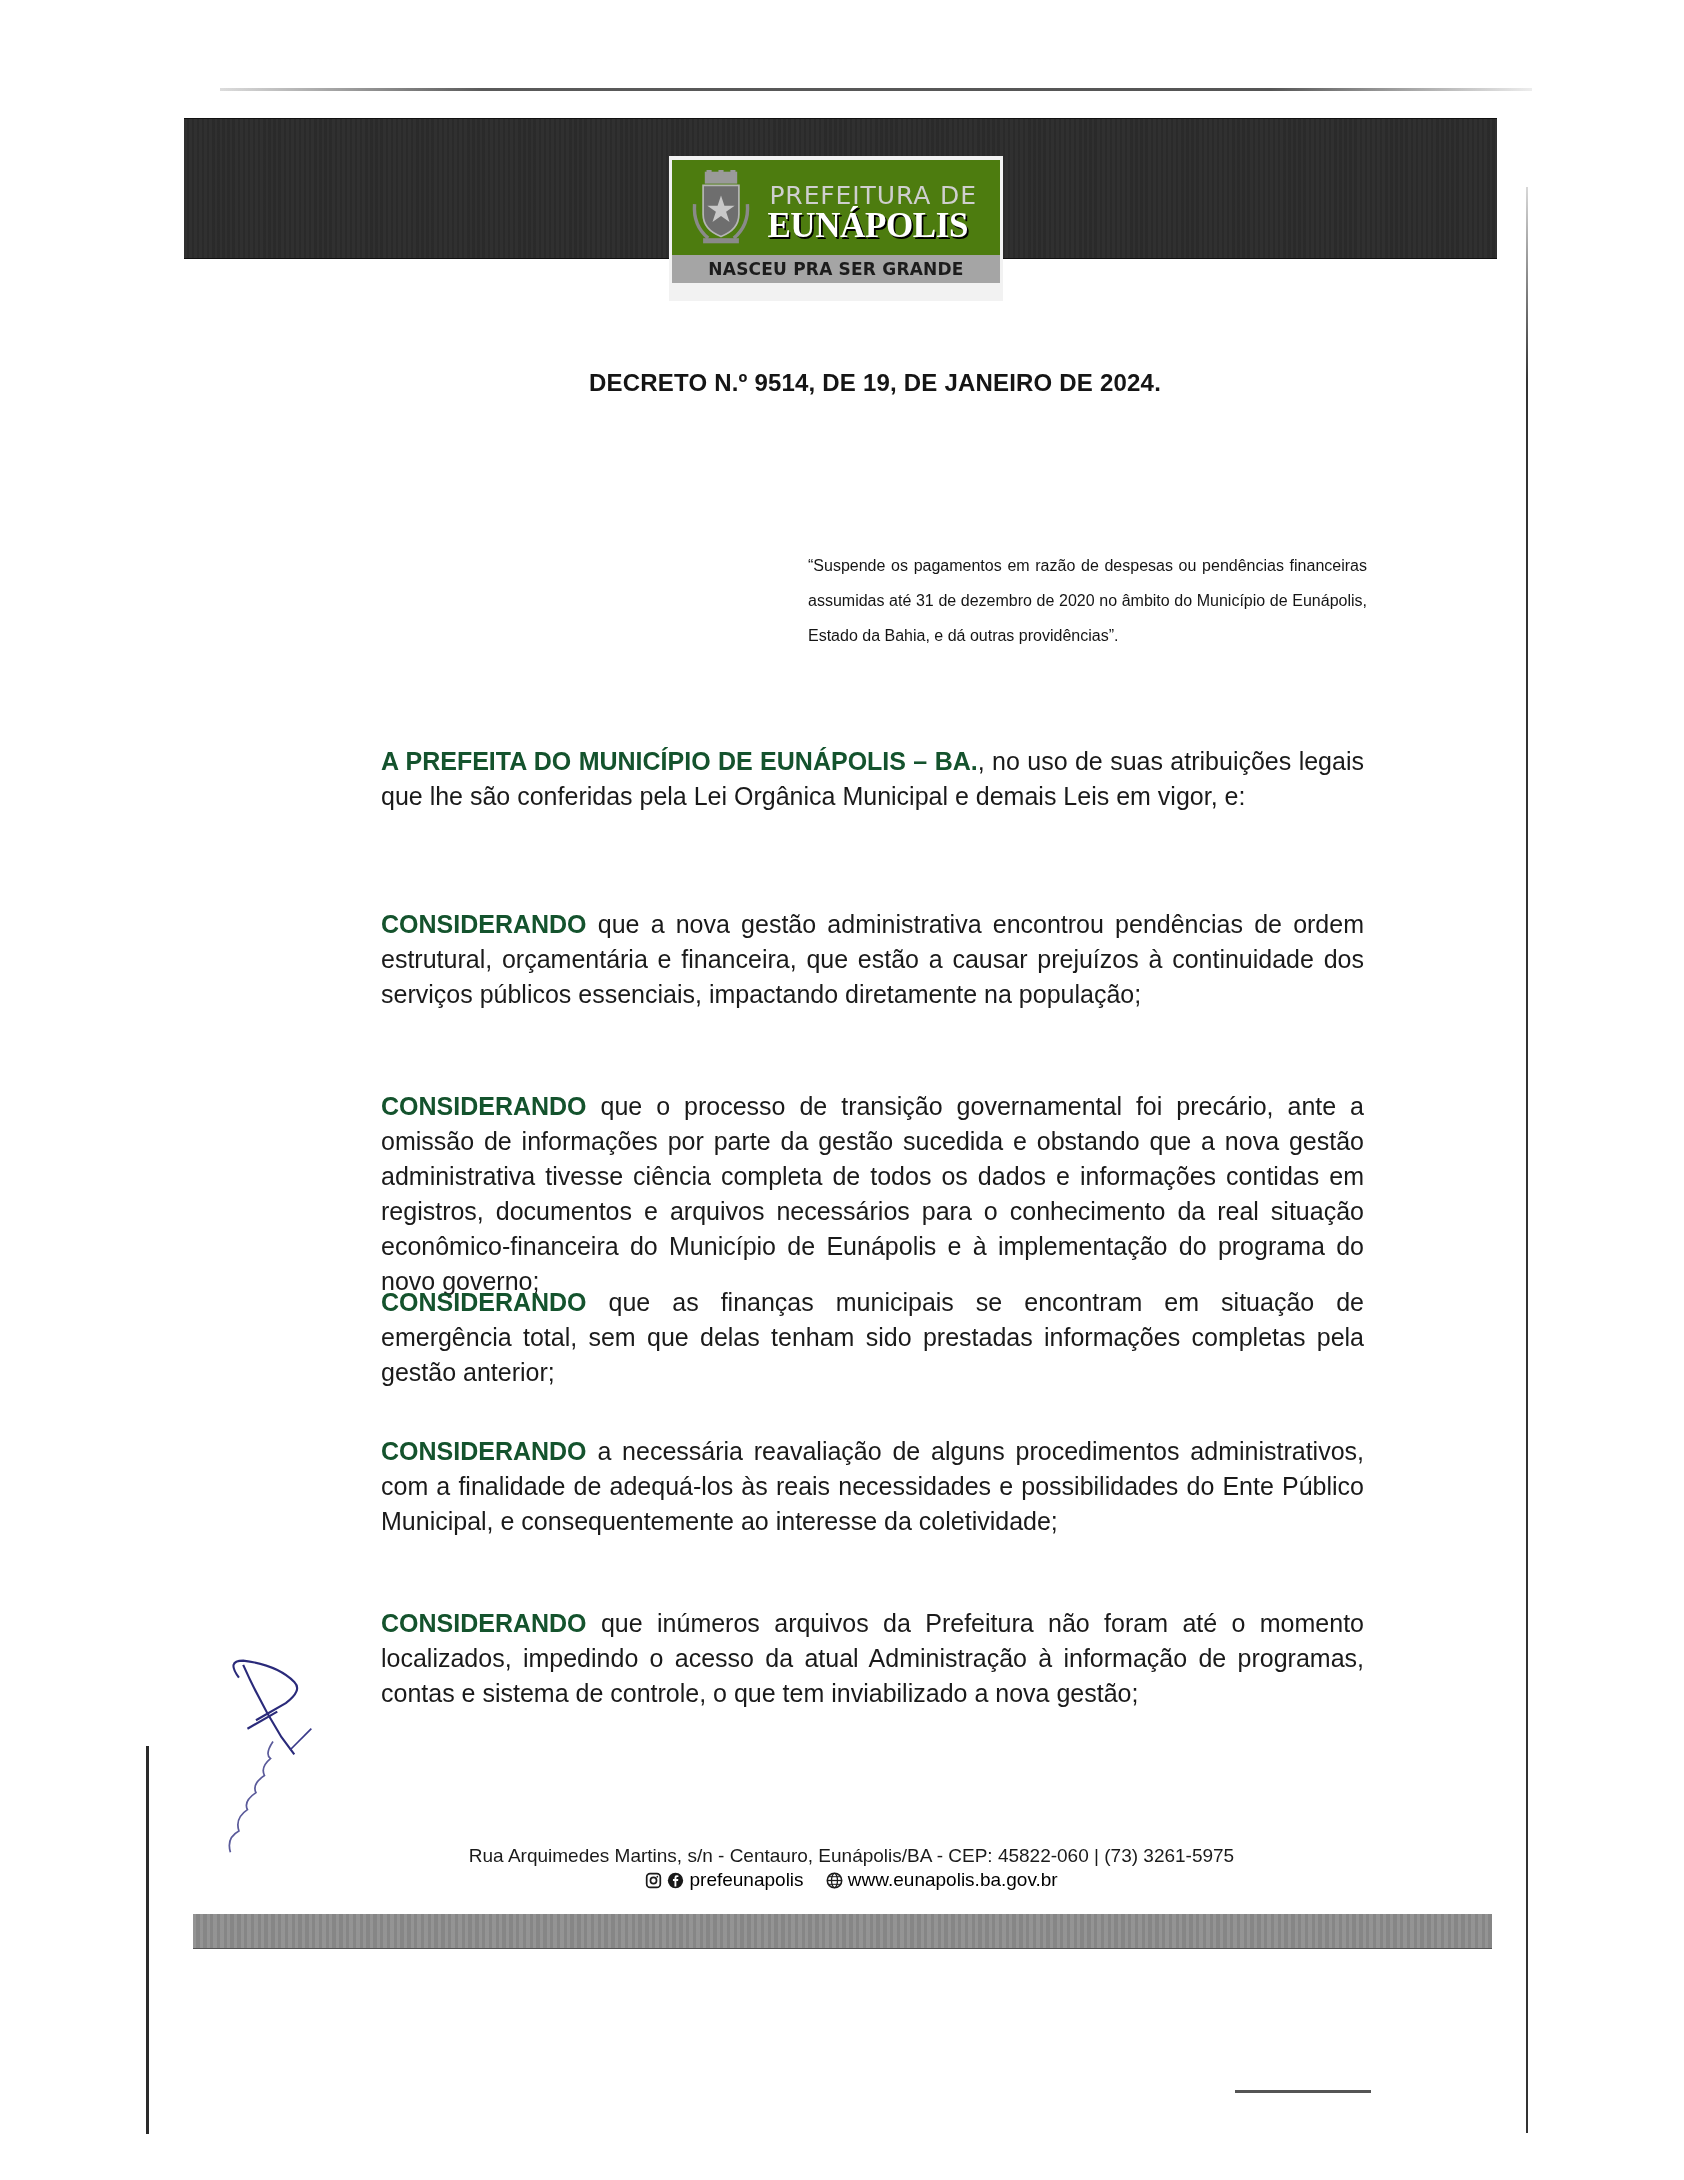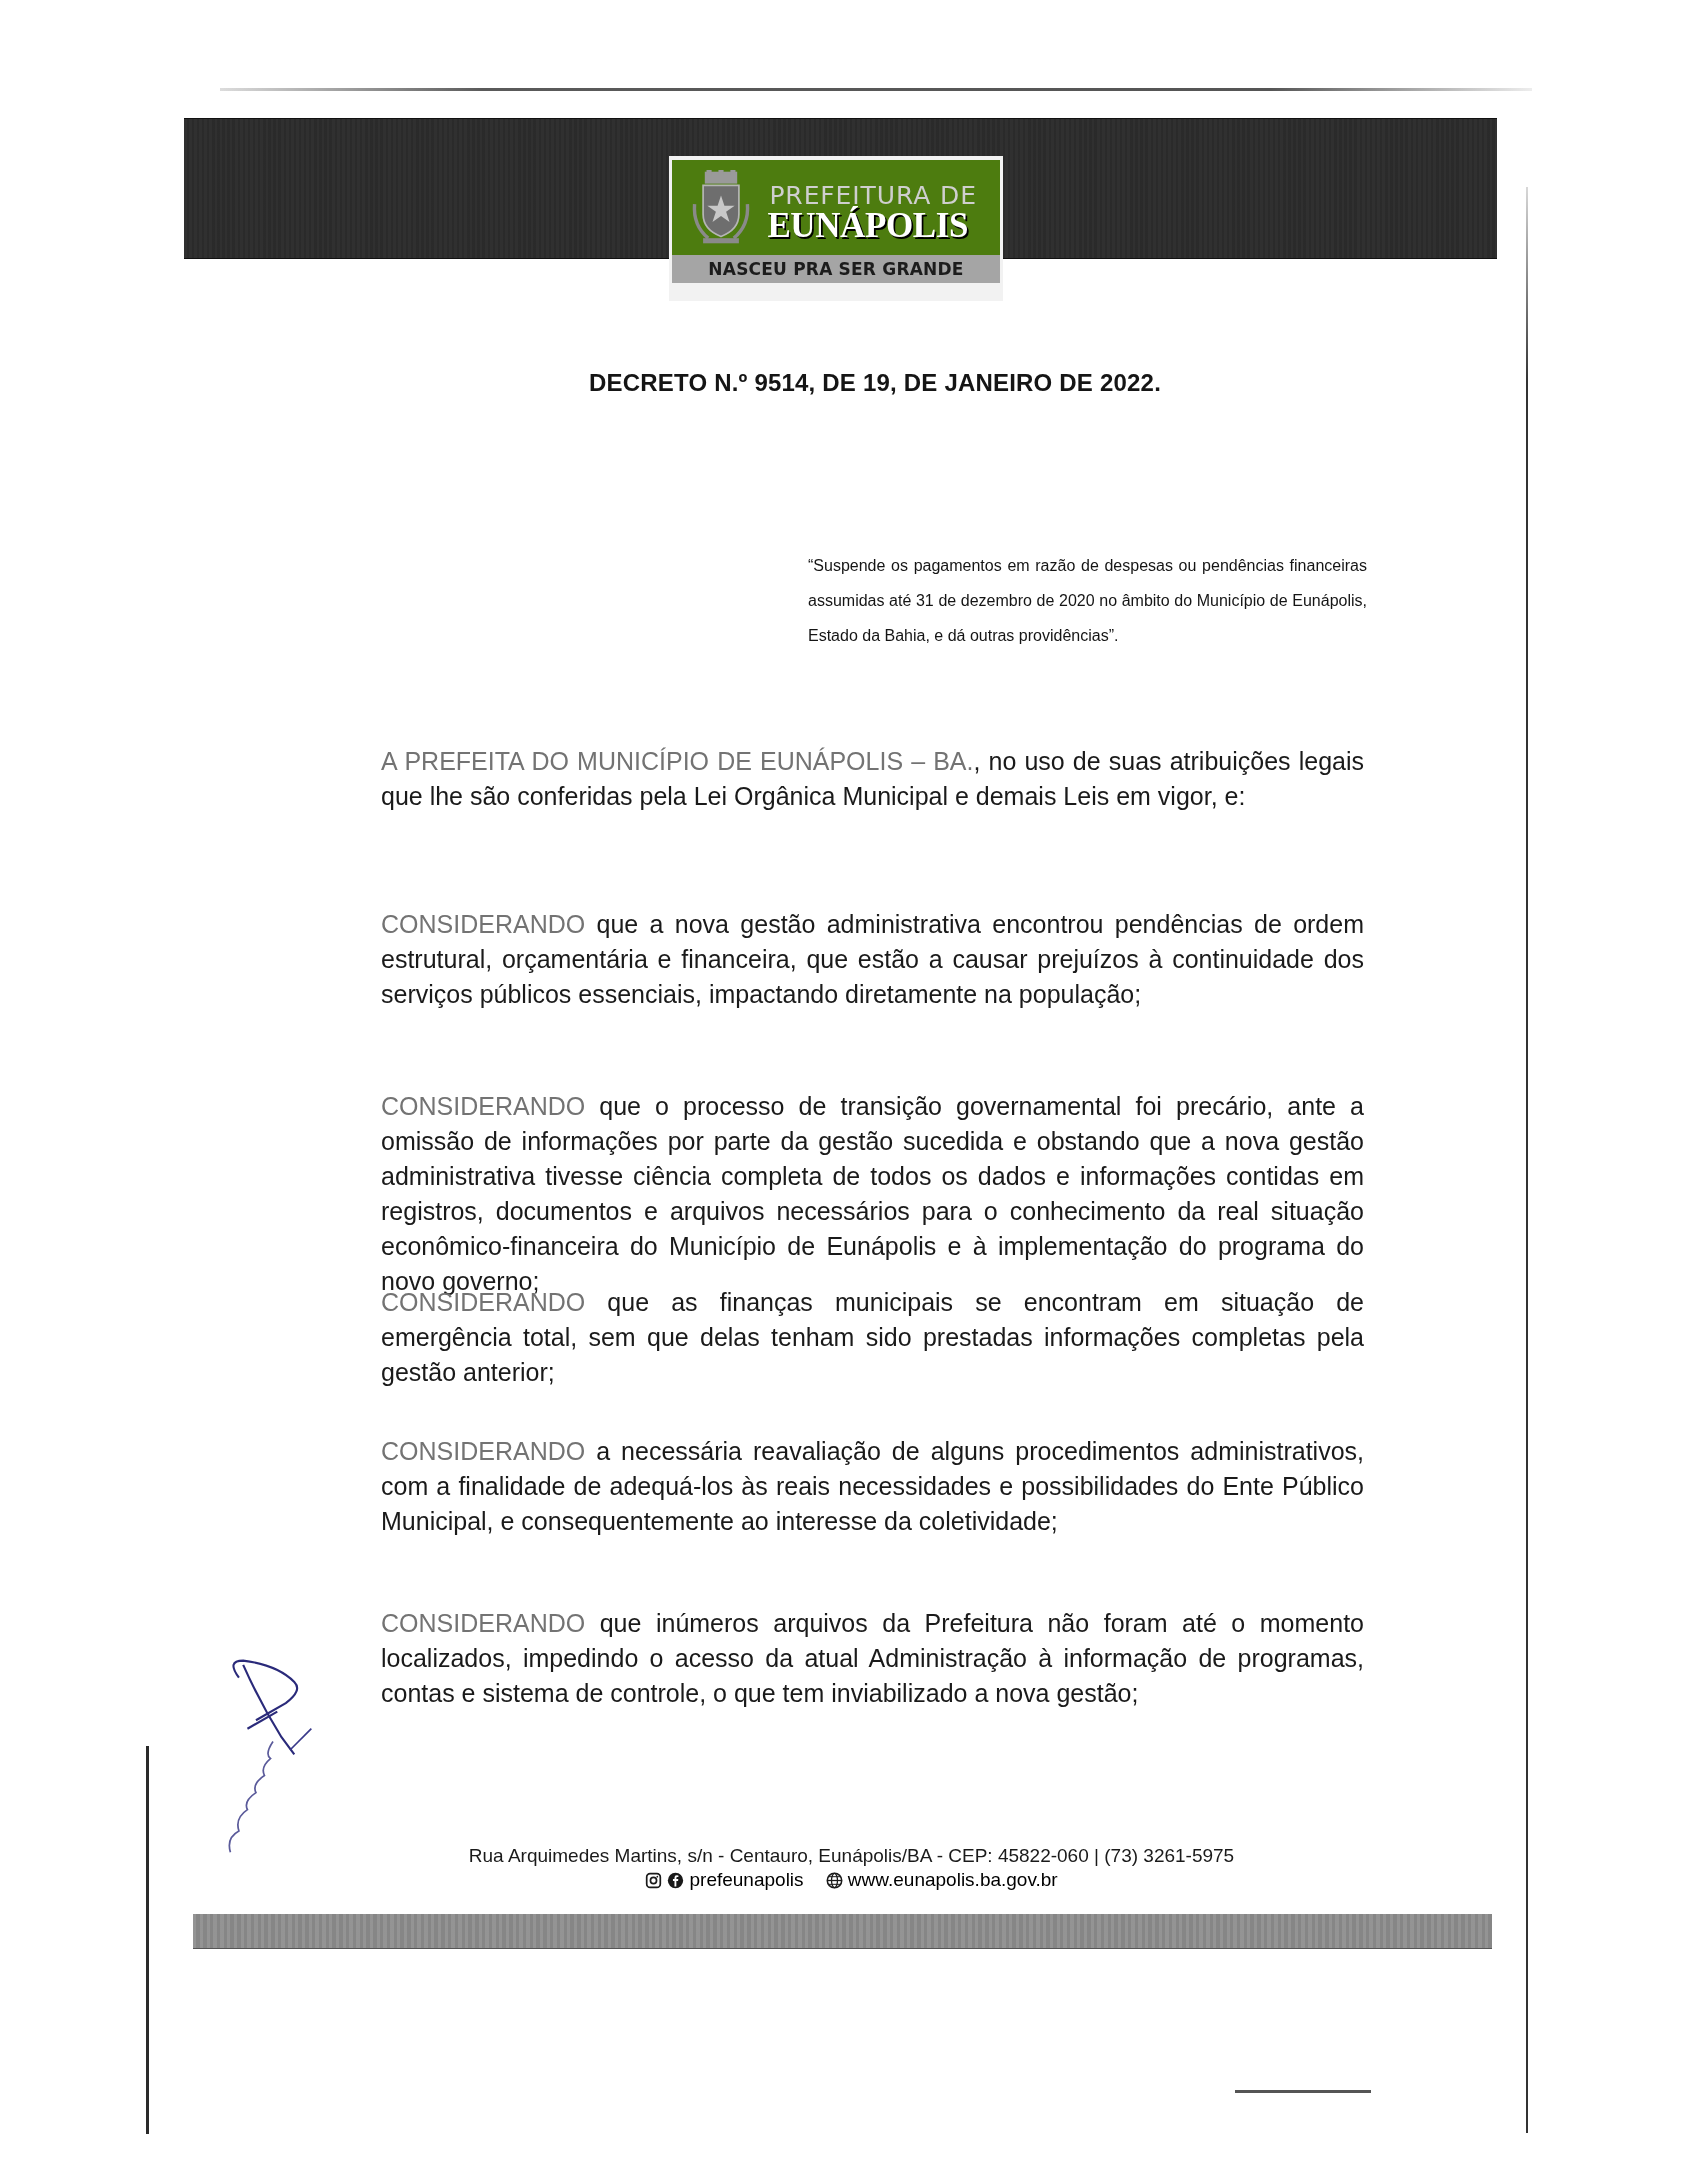--- a/index.html
+++ b/index.html
@@ -77,21 +77,21 @@
       position: absolute; left: 808px; top: 548px; width: 559px;
       font-size: 16px; font-weight: normal; line-height: 35px;
       text-align: justify; text-align-last: left;
     }
 
     .body-text {
       position: absolute; left: 381px; width: 983px;
       font-size: 25px; line-height: 35px;
       text-align: justify; color: #1a1a1a;
     }
-    .body-text b { font-weight: normal; color: #737373; }
+    .body-text b { font-weight: bold; color: #14532d; }
     .p-intro { top: 744px; }
     .p1 { top: 868px; margin-top: 39px; }
     .p2 { top: 1089px; }
     .p3 { top: 1285px; }
     .p4 { top: 1434px; }
     .p5 { top: 1606px; }
 
     
     .signature {
       position: absolute; left: 192px; top: 1618px; width: 162px; height: 247px;
@@ -138,21 +138,21 @@
       <path d="M4 40 Q2 65 20 80" stroke="#8a8a8a" stroke-width="4" fill="none"></path>
       <path d="M66 40 Q68 65 50 80" stroke="#8a8a8a" stroke-width="4" fill="none"></path>
       <rect x="14" y="80" width="42" height="6" fill="#8a8a8a"></rect>
     </svg>
     <div class="logo-text-top">PREFEITURA DE</div>
     <div class="logo-text-main">EUNÁPOLIS</div>
   </div>
   <div class="logo-tagline">NASCEU PRA SER GRANDE</div>
 </div>
 
-<div class="decree-title">DECRETO N.º 9514, DE 19, DE JANEIRO DE 2022.</div>
+<div class="decree-title">DECRETO N.º 9514, DE 19, DE JANEIRO DE 2024.</div>
 
 <div class="ementa">“Suspende os pagamentos em razão de despesas ou pendências financeiras assumidas até 31 de dezembro de 2020 no âmbito do Município de Eunápolis, Estado da Bahia, e dá outras providências”.</div>
 
 <div class="body-text p-intro">
   <b>A PREFEITA DO MUNICÍPIO DE EUNÁPOLIS – BA.</b><span>, no uso de suas atribuições legais que lhe são conferidas pela Lei Orgânica Municipal e demais Leis em vigor, e:</span>
 </div>
 
 <div class="body-text p1">
   <b>CONSIDERANDO</b><span> que a nova gestão administrativa encontrou pendências de ordem estrutural, orçamentária e financeira, que estão a causar prejuízos à continuidade dos serviços públicos essenciais, impactando diretamente na população;</span>
 </div>

